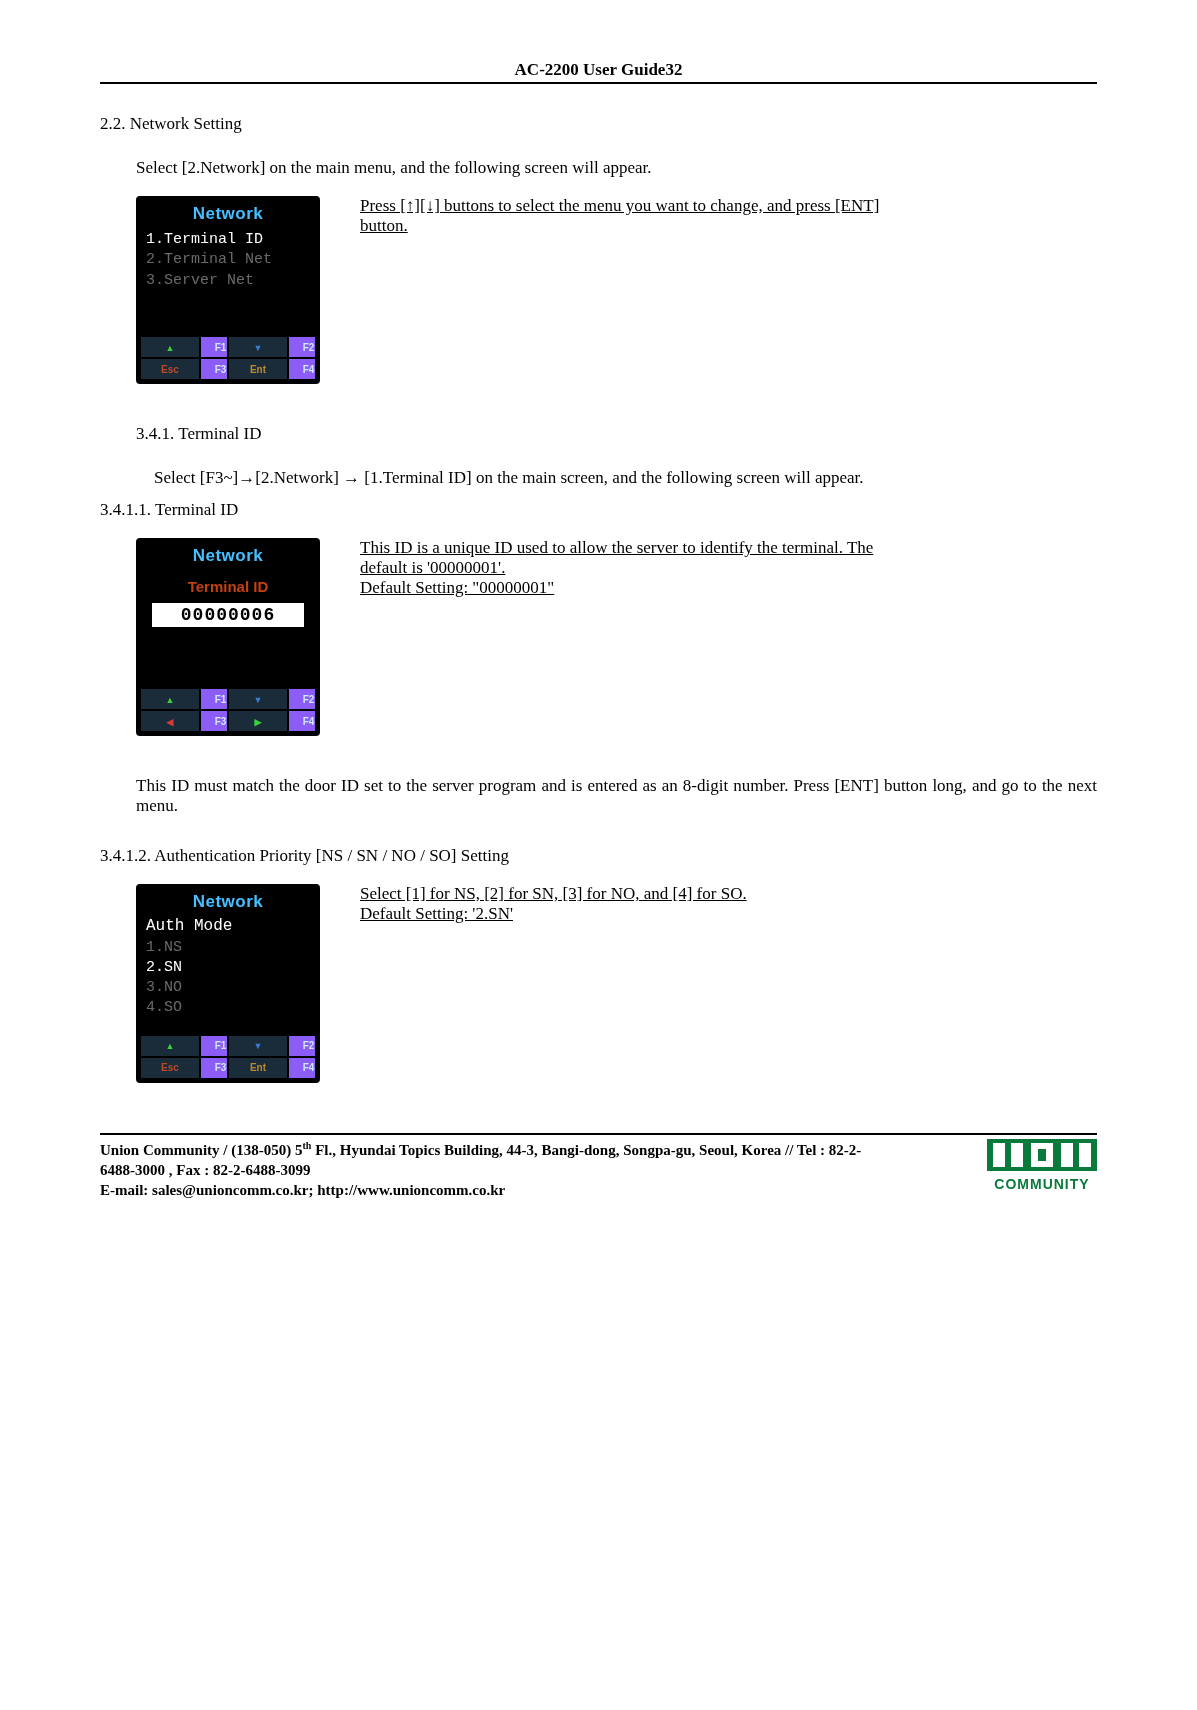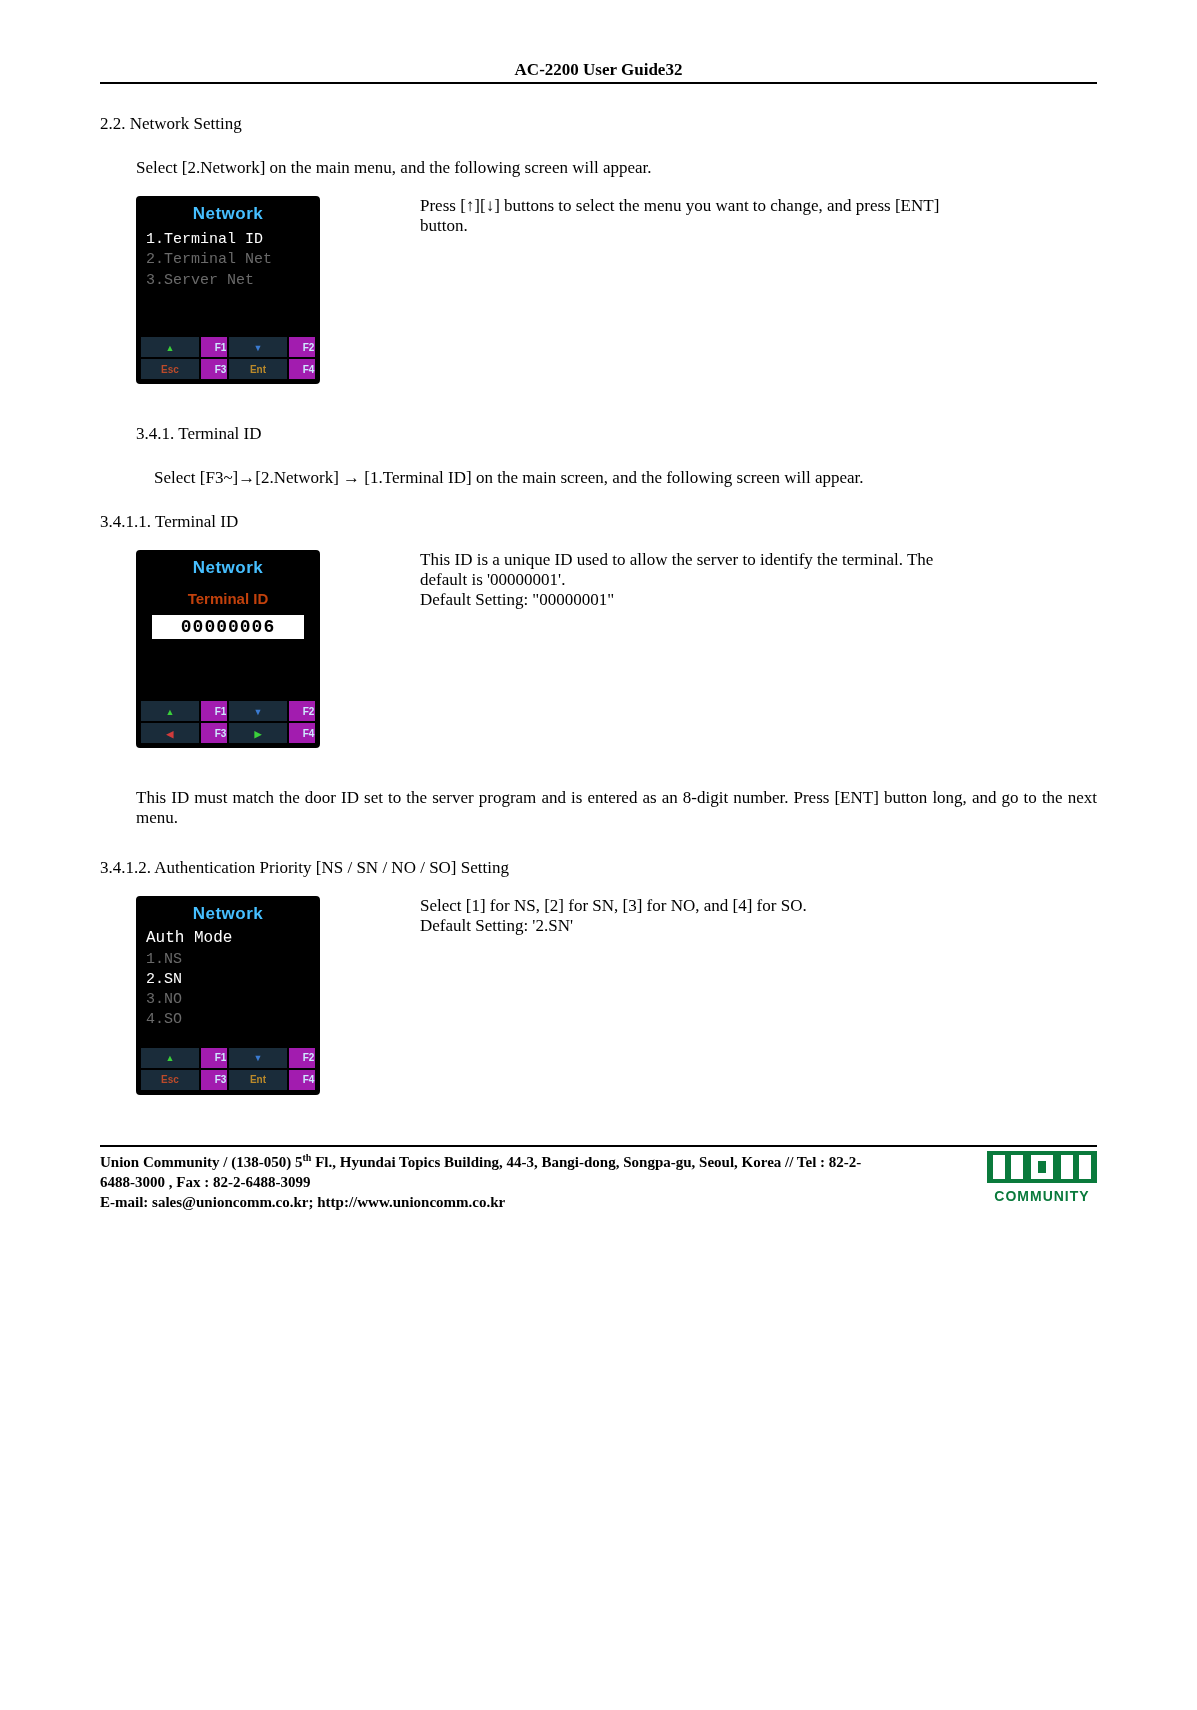--- a/index.html
+++ b/index.html
@@ -20,24 +20,24 @@
     margin-bottom: 30px;
   }
   .header-title { font-weight: bold; }
   .page-num { font-weight: bold; }
   .section { margin-left: 0px; }
   .h34 { margin-bottom: 24px; }
   .indent1 { margin-left: 36px; }
   .row-block {
     display: flex;
     align-items: flex-start;
-    gap: 100px;
+    gap: 40px;
     margin: 18px 0 40px 36px;
   }
-  .desc-col { max-width: 560px; }
+  .desc-col { max-width: 560px; text-decoration: underline; }
   .para { margin: 10px 0 10px 36px; text-align: justify;}
   .para-plain { margin: 10px 0 10px 0; text-align: justify;}
 
   
   .terminal {
     width: 176px;
     border: 4px solid #000;
     border-radius: 4px;
     background: #000;
     font-family: Verdana, Arial, sans-serif;
@@ -92,21 +92,21 @@
   .btn-cell {
     border: 1px solid #000;
     height: 20px;
     display: flex;
     align-items: center;
     justify-content: center;
     font-size: 10px;
     font-weight: bold;
   }
   .btn-dark { background: #1a2c3a; color: #46bfff; }
-  .btn-lbl  { background: #a21caf; color: #cfe8ff; padding-left: 13px; }
+  .btn-lbl  { background: #8b5cf6; color: #cfe8ff; padding-left: 13px; }
   .btn-dim  { background: #1a2c3a; color: #bb4a2a; }
   .btn-ent  { background: #1a2c3a; color: #bb8a2a; }
   .arrow-up::before { content: "▲"; color: #3bd13b; font-size: 9px;}
   .arrow-dn::before { content: "▼"; color: #3b7bd1; font-size: 9px;}
   .arrow-lf::before { content: "◀"; color: #d13b3b; font-size: 9px;}
   .arrow-rt::before { content: "▶"; color: #3bd13b; font-size: 9px;}
 
   .footer-wrap {
     border-top: 2px solid #000;
     margin-top: 50px;
@@ -174,21 +174,21 @@
     </div>
     <div class="desc-col">Press [↑][↓] buttons to select the menu you want to change, and press [ENT] button.</div>
   </div>
 </div>
 
 <div class="section indent1" style="margin-top:10px;">
   <div>3.4.1. Terminal ID</div>
   <div class="para-plain" style="margin-left:18px; margin-top:24px;">Select [F3~]→[2.Network] → [1.Terminal ID] on the main screen, and the following screen will appear.</div>
 </div>
 
-<div class="section" style="margin-top:24px;">
+<div class="section" style="margin-top:12px;">
   <div>3.4.1.1. Terminal ID</div>
 
   <div class="row-block">
 
     <div class="terminal">
       <div class="term-title">Network</div>
       <div class="term-body" style="min-height:100px;">
         <div class="term-sub">Terminal ID</div>
         <div class="term-input">00000006</div>
       </div>

